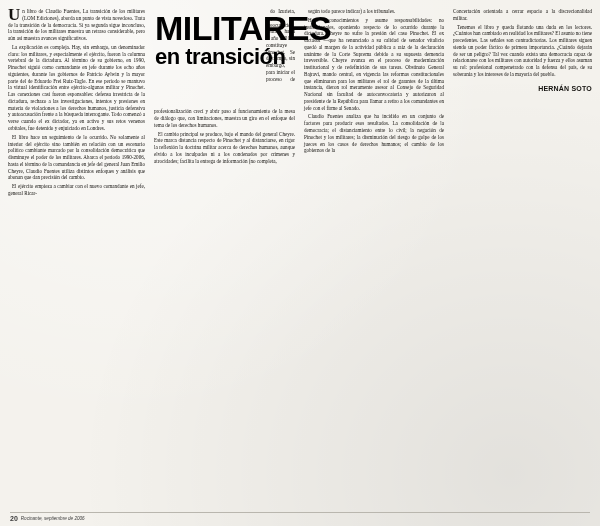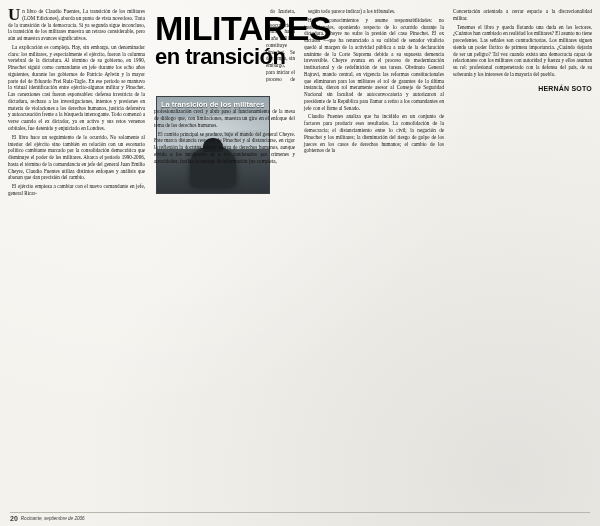--- a/index.html
+++ b/index.html
@@ -162,27 +162,20 @@
 
 <div class="page">
 
   <div class="headline">
     <h1>
       <span>MILITARES</span>
       <span class="l2">en transición</span>
     </h1>
   </div>
 
-  <div class="photo">
-    <div class="sky"></div>
-    <div class="ground"></div>
-    <div class="fig"></div>
-    <div class="glare"></div>
-    <div class="cap">La transición de los militares</div>
-  </div>
 
   <div class="cols">
 
     <div class="col c1">
       <p><span class="dropcap">U</span><span>n libro de Claudio Fuentes, La transición de los militares (LOM Ediciones), aborda un punto de vista novedoso. Trata de la transición de la democracia. Si ya segunda sigue inconcluso, la transición de los militares muestra un retraso considerable, pero aún así muestra avances significativos.</span></p>
       <p class="indent">La explicación es compleja. Hay, sin embargo, un denominador claro: los militares, y especialmente el ejército, fueron la columna vertebral de la dictadura. Al término de su gobierno, en 1990, Pinochet siguió como comandante en jefe durante los ocho años siguientes, durante los gobiernos de Patricio Aylwin y la mayor parte del de Eduardo Frei Ruiz-Tagle. En ese período se mantuvo la virtual identificación entre ejército-algunas militar y Pinochet. Las conexiones casi fueron esponsables: defensa irrestricta de la dictadura, rechazo a las investigaciones, intentos y presiones en materia de violaciones a los derechos humanos, justicia defensiva y autoacusación frente a la búsqueda interrogante. Todo comenzó a verse cuando el ex dictador, ya en activo y sus retos venenos orbitales, fue detenido y enjuiciado en Londres.</p>
       <p class="indent">El libro hace un seguimiento de lo ocurrido. No solamente al interior del ejército sino también en relación con un escenario político cambiante marcado por la consolidación democrática que disminuye el poder de los militares. Abarca el período 1990-2006, hasta el término de la comandancia en jefe del general Juan Emilio Cheyre, Claudio Fuentes utiliza distintos enfoques y análisis que abonan que dan precisión del cambio.</p>
       <p class="indent">El ejército empieza a cambiar con el nuevo comandante en jefe, general Ricar-</p>
     </div>
 

